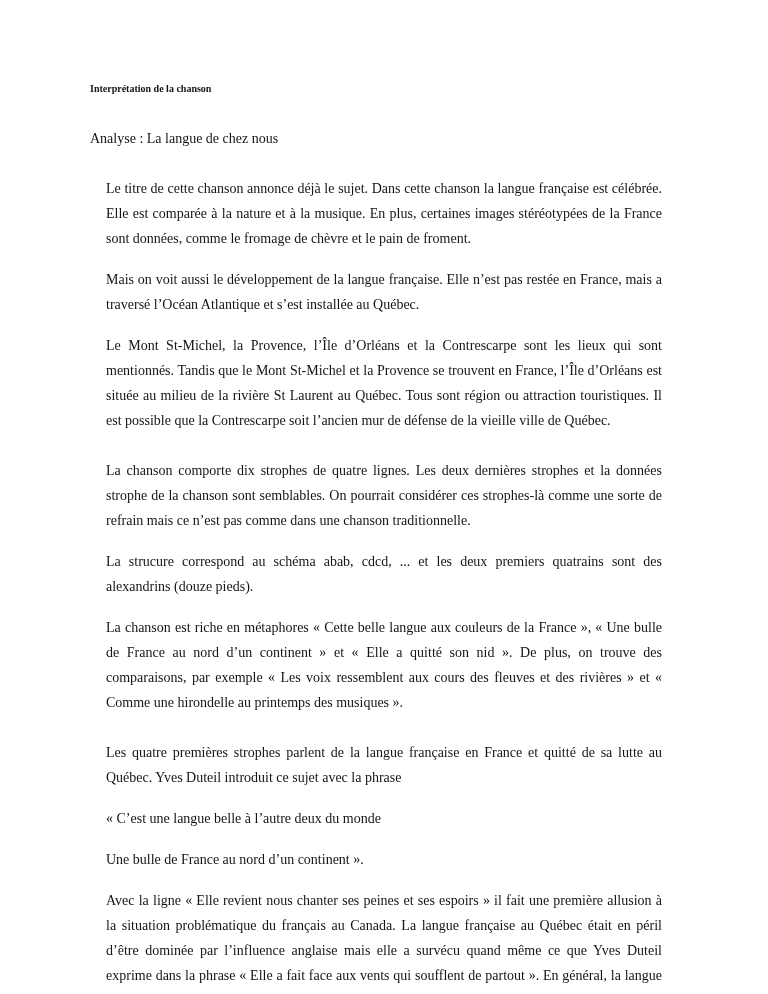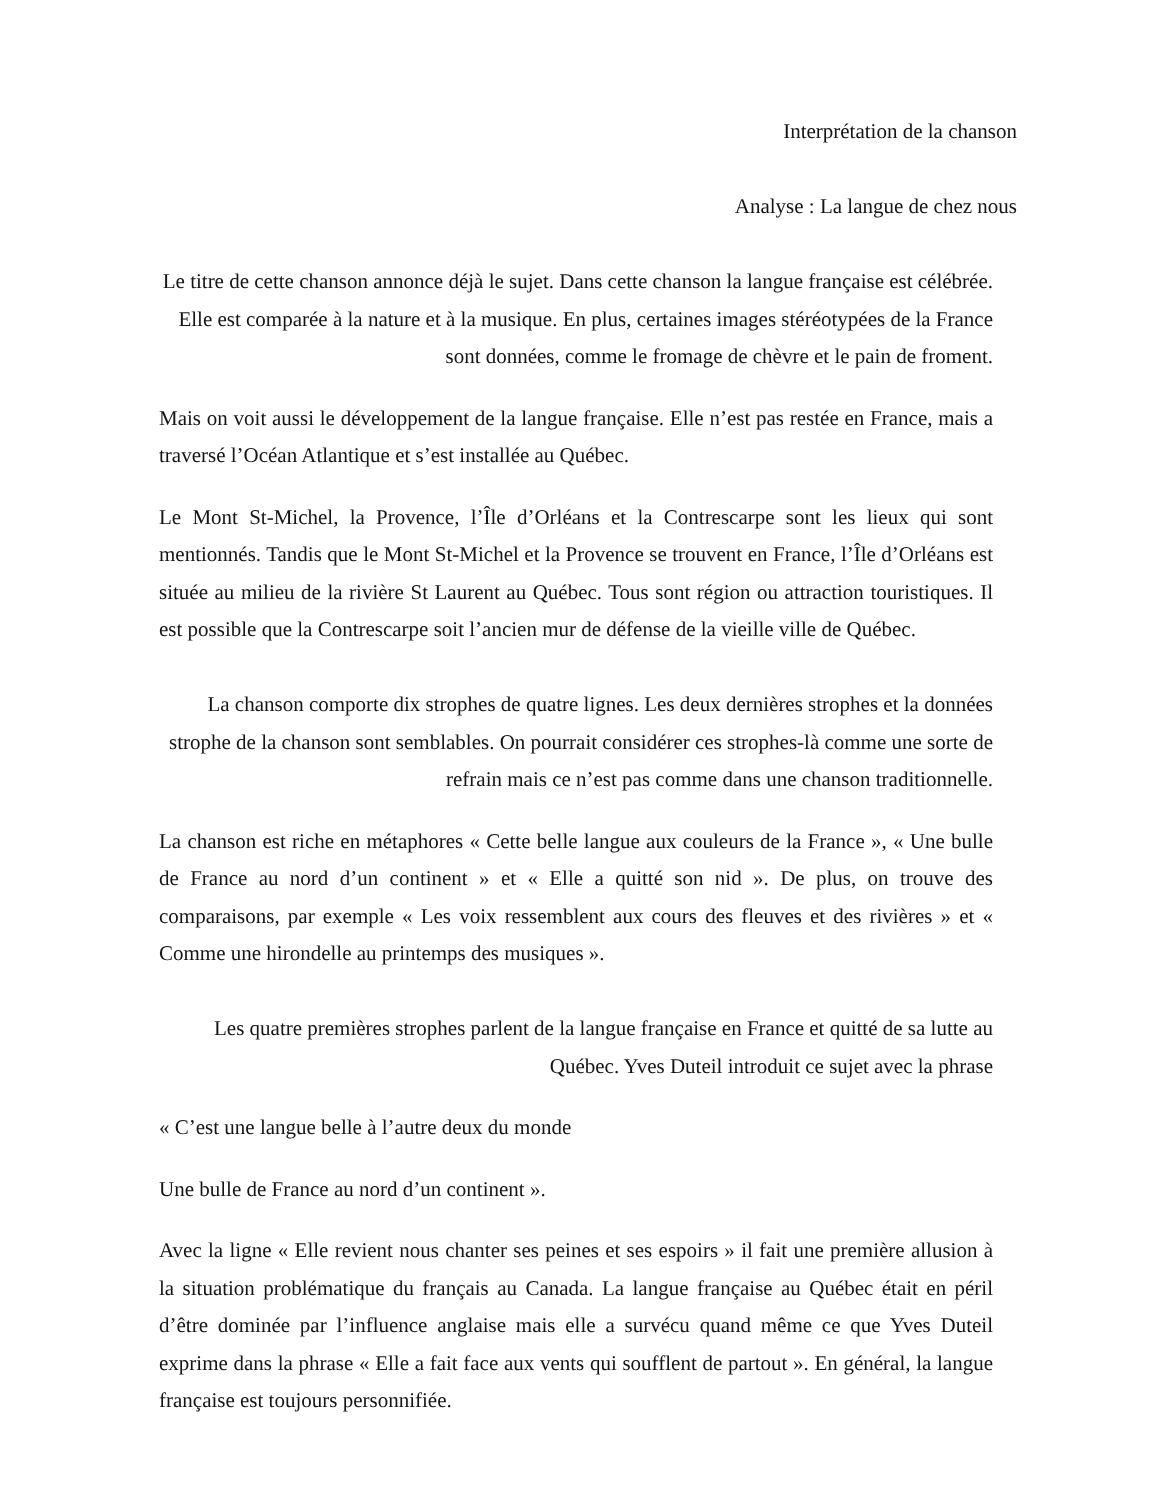--- a/index.html
+++ b/index.html
@@ -18,56 +18,55 @@
     height: 994px;
     padding: 76px 90px 0 90px;
     background: #ffffff;
     font-family: "Liberation Serif", "DejaVu Serif", serif;
     font-size: 14px;
     line-height: 25px;
     color: #141414;
   }
   .doc-title {
     margin: 0;
-    font-size: 14px;
-    font-weight: normal;
+    font-size: 10px;
+    font-weight: bold;
     line-height: 25px;
-    text-align: right;
   }
   .line {
     margin: 0;
     line-height: 25px;
   }
   .para {
     margin: 16px;
     text-align: justify;
     line-height: 25px;
   }
   .gap-before {
     margin-top: 25px;
-    text-align: right;
   }
 </style>
 </head>
 <body>
 
 <div class="page">
 
   <h1 class="doc-title">Interprétation de la chanson</h1>
 
   <p class="line gap-before">Analyse : La langue de chez nous</p>
 
   <p class="para gap-before">Le titre de cette chanson annonce déjà le sujet. Dans cette chanson la langue française est célébrée. Elle est comparée à la nature et à la musique. En plus, certaines images stéréotypées de la France sont données, comme le fromage de chèvre et le pain de froment.</p>
 
   <p class="para">Mais on voit aussi le développement de la langue française. Elle n’est pas restée en France, mais a traversé l’Océan Atlantique et s’est installée au Québec.</p>
 
   <p class="para">Le Mont St-Michel, la Provence, l’Île d’Orléans et la Contrescarpe sont les lieux qui sont mentionnés. Tandis que le Mont St-Michel et la Provence se trouvent en France, l’Île d’Orléans est située au milieu de la rivière St Laurent au Québec. Tous sont région ou attraction touristiques. Il est possible que la Contrescarpe soit l’ancien mur de défense de la vieille ville de Québec.</p>
 
   <p class="para gap-before">La chanson comporte dix strophes de quatre lignes. Les deux dernières strophes et la données strophe de la chanson sont semblables. On pourrait considérer ces strophes-là comme une sorte de refrain mais ce n’est pas comme dans une chanson traditionnelle.</p>
 
+  <p class="para">La strucure correspond au schéma abab, cdcd, ... et les deux premiers quatrains sont des alexandrins (douze pieds).</p>
 
   <p class="para">La chanson est riche en métaphores « Cette belle langue aux couleurs de la France », « Une bulle de France au nord d’un continent » et « Elle a quitté son nid ». De plus, on trouve des comparaisons, par exemple « Les voix ressemblent aux cours des fleuves et des rivières » et « Comme une hirondelle au printemps des musiques ».</p>
 
   <p class="para gap-before">Les quatre premières strophes parlent de la langue française en France et quitté de sa lutte au Québec. Yves Duteil introduit ce sujet avec la phrase</p>
 
   <p class="para">« C’est une langue belle à l’autre deux du monde</p>
 
   <p class="para">Une bulle de France au nord d’un continent ».</p>
 
   <p class="para">Avec la ligne « Elle revient nous chanter ses peines et ses espoirs » il fait une première allusion à la situation problématique du français au Canada. La langue française au Québec était en péril d’être dominée par l’influence anglaise mais elle a survécu quand même ce que Yves Duteil exprime dans la phrase « Elle a fait face aux vents qui soufflent de partout ». En général, la langue française est toujours personnifiée.</p>

